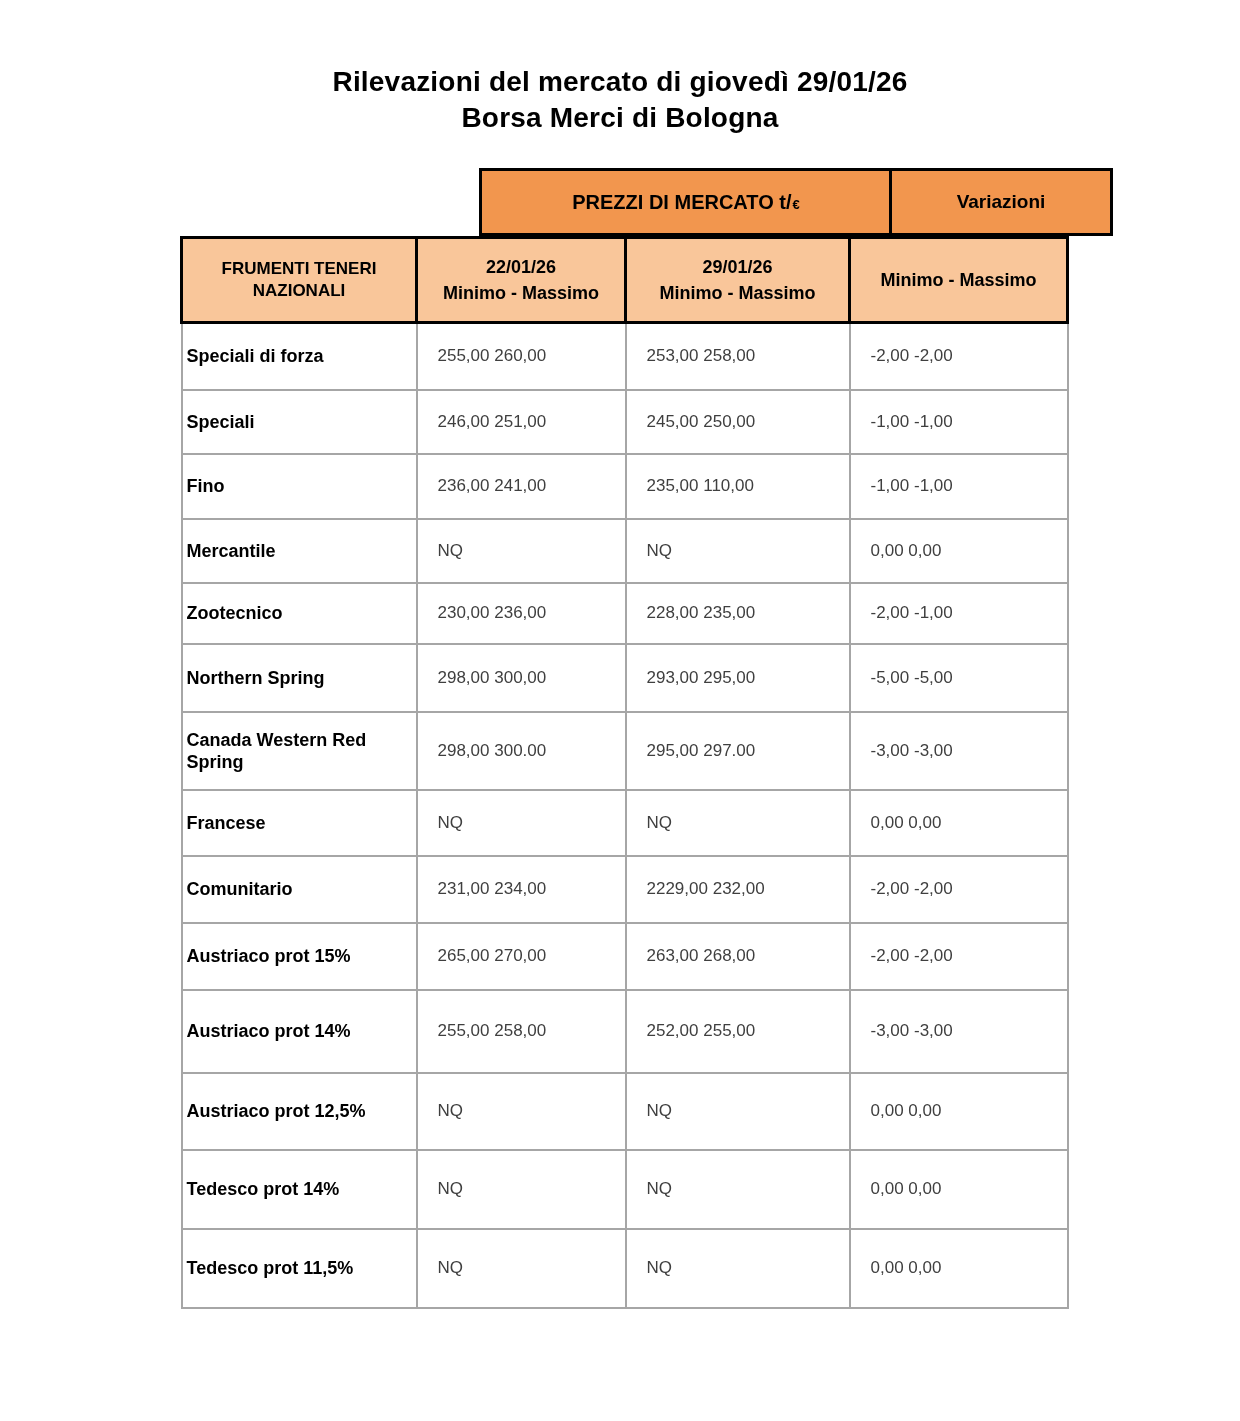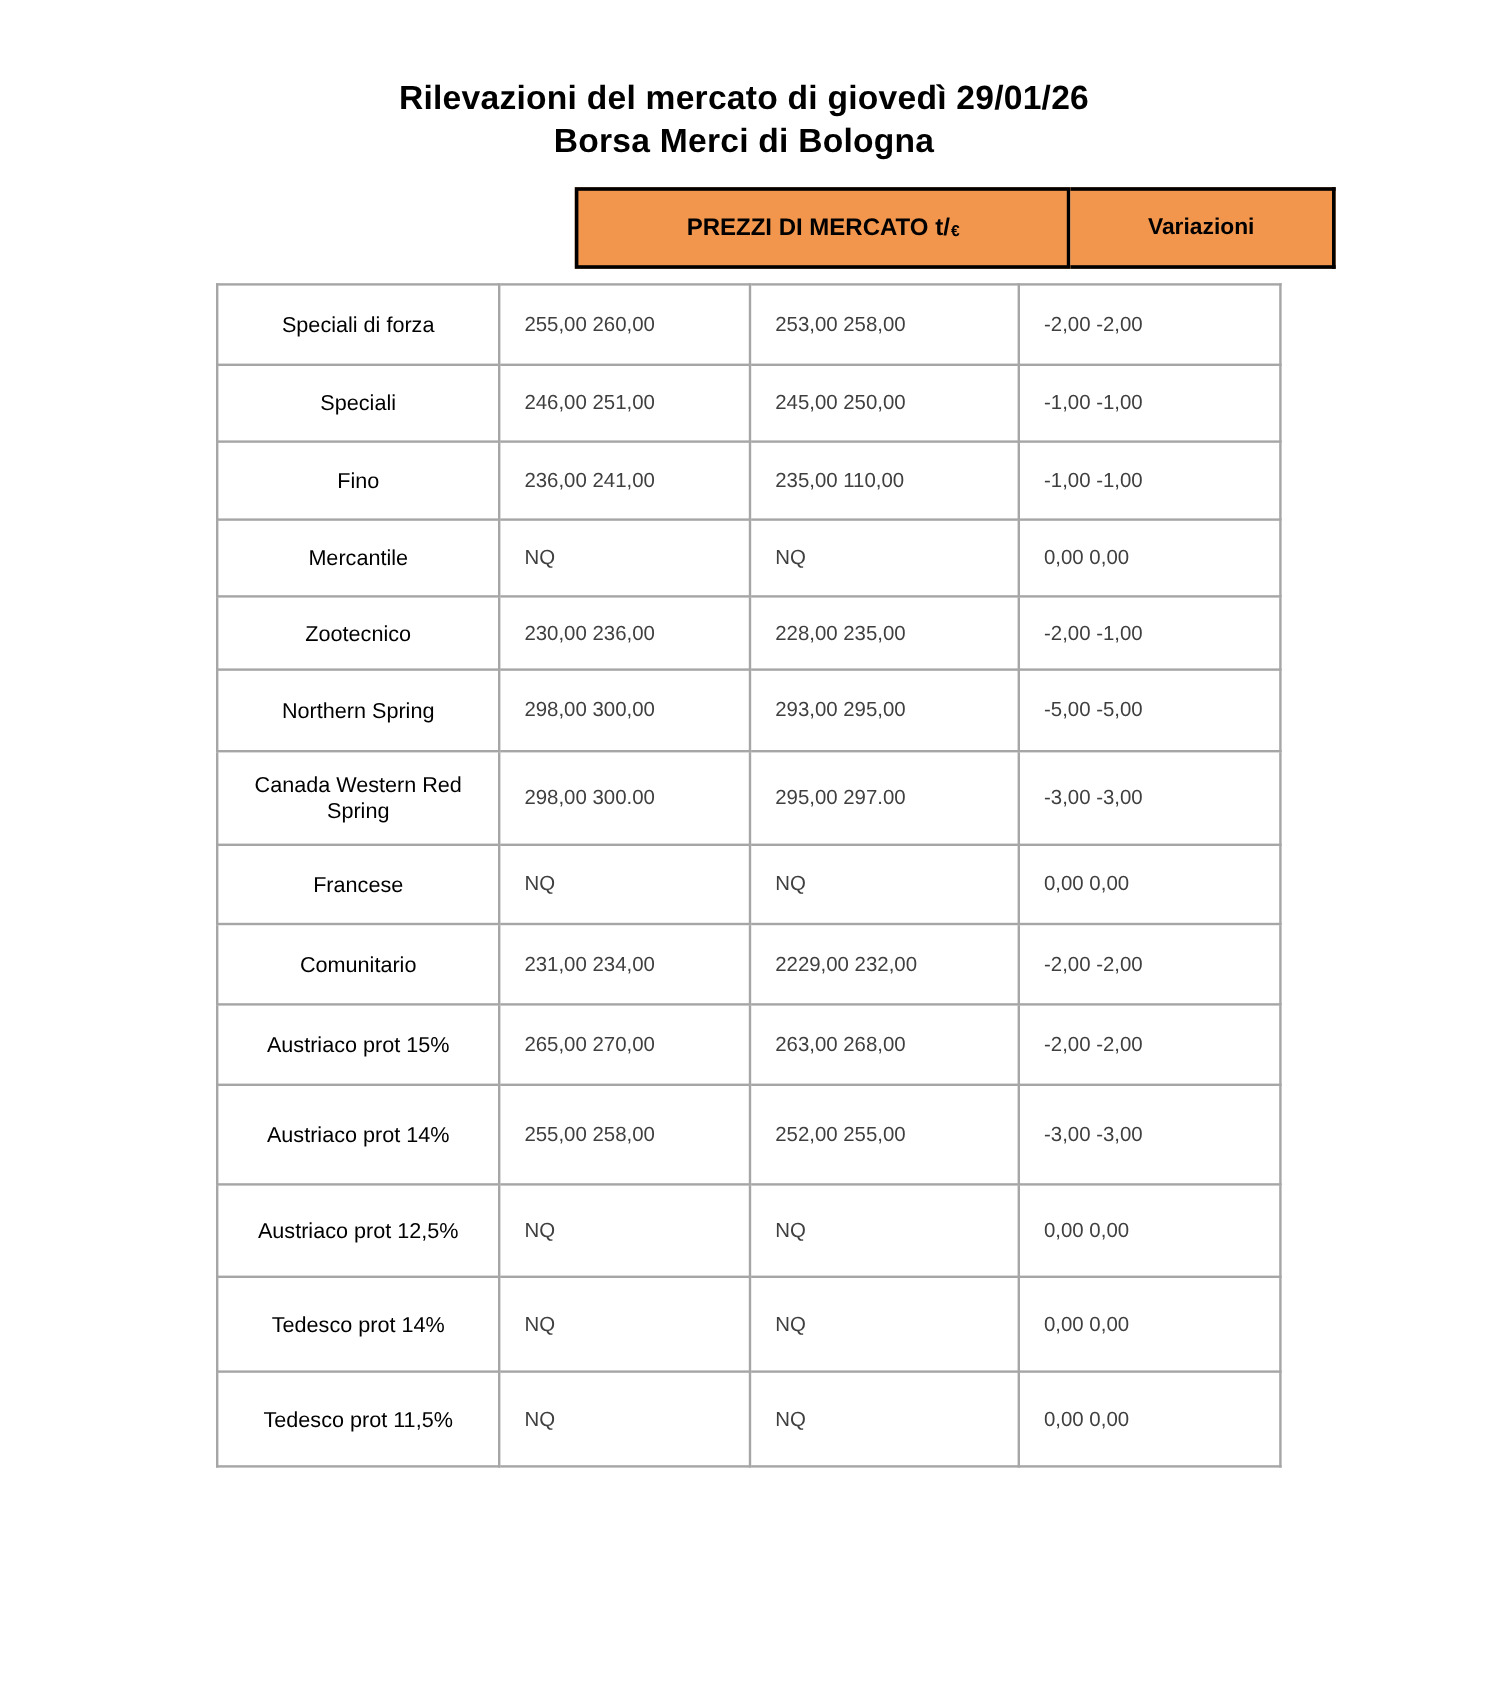--- a/index.html
+++ b/index.html
@@ -11,21 +11,21 @@
     color:#000;
     overflow:hidden;
     margin-top:48px;
   }
   .title-block{
     position:absolute;top:16px;left:0;width:100%;
     text-align:center;font-weight:bold;font-size:28px;line-height:36px;
     letter-spacing:0.2px;
   }
   
-  .top-header{position:absolute;left:432px;top:108px;display:flex;padding-left:47px;}
+  .top-header{position:absolute;left:432px;top:120px;display:flex;padding-left:47px;}
   .th-box{
     height:68px;box-sizing:border-box;
     border:3px solid #000;
     display:flex;align-items:center;justify-content:center;
     font-weight:bold;
     background:var(--header-orange,#F2964E);
   }
   .th-prezzi{width:413px;font-size:20px;}
   .th-var{width:221px;border-left:none;font-size:19px;}
   .th-prezzi sub{font-size:13px;line-height:0;position:relative;top:3px;left:1px;}
@@ -41,22 +41,22 @@
   tr.sec th{
     background:var(--header-light-orange,#F9C69A);
     border:3px solid #000;
     font-weight:bold;color:#000;
   }
   tr.sec th.lbl{font-size:17px;line-height:22px;padding:0 2px;}
   .date-line{font-size:18px;line-height:26px;text-align:center;}
 
   td.lbl{
     border:2px solid var(--border-gray,#A6A6A6);
-    font-weight:normal;font-size:18px;line-height:22px;
-    text-align:center;padding:16px 4px;
+    font-weight:bold;font-size:18px;line-height:22px;
+    text-align:left;padding:16px 4px;
   }
   td.val{
     border:2px solid var(--border-gray,#A6A6A6);
     font-size:17px;font-weight:normal;
     color:var(--value-text,#3F3F3F);
     text-align:left;padding-left:20px;
   }
   
   .h85{height:85px}.h87{height:87px}
   .h61{height:61px}.h64{height:64px}.h65{height:65px}.h66{height:66px}
@@ -85,20 +85,34 @@
 
   <table class="market">
     <colgroup>
         <col class="c1">
         <col class="c2">
         <col class="c3">
         <col class="c4">
       </colgroup>
     <tbody>
 
+      <tr class="sec h85">
+        <th class="lbl">FRUMENTI TENERI NAZIONALI</th>
+        <th>
+          <div class="date-line">22/01/26</div>
+          <div class="date-line">Minimo - Massimo</div>
+        </th>
+        <th>
+          <div class="date-line">29/01/26</div>
+          <div class="date-line">Minimo - Massimo</div>
+        </th>
+        <th>
+          <div class="date-line">Minimo - Massimo</div>
+        </th>
+      </tr>
 
       <tr class="h67">
         <td class="lbl">Speciali di forza</td>
         <td class="val">255,00 260,00</td>
         <td class="val">253,00 258,00</td>
         <td class="val">-2,00 -2,00</td>
       </tr>
       <tr class="h64">
         <td class="lbl">Speciali</td>
         <td class="val">246,00 251,00</td>

